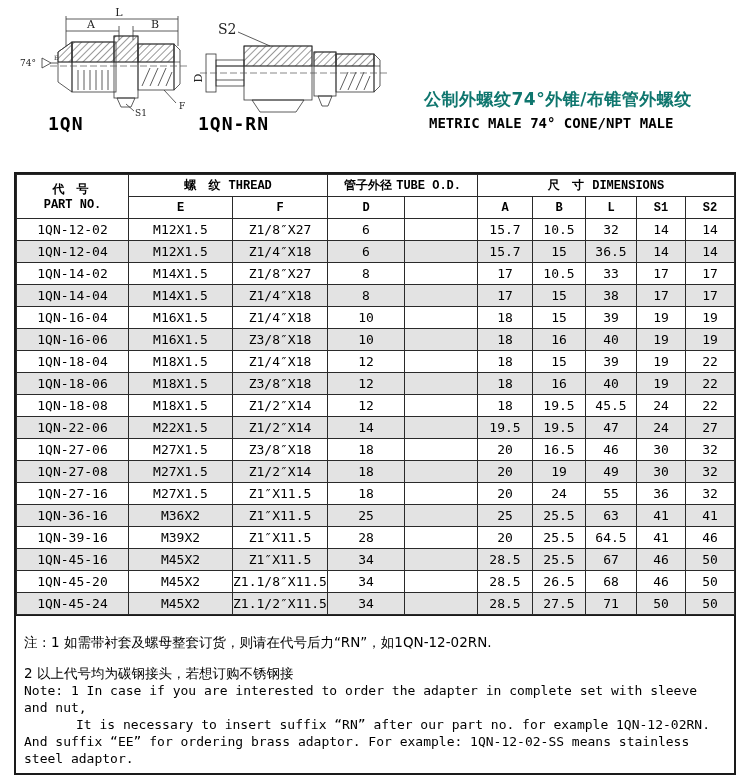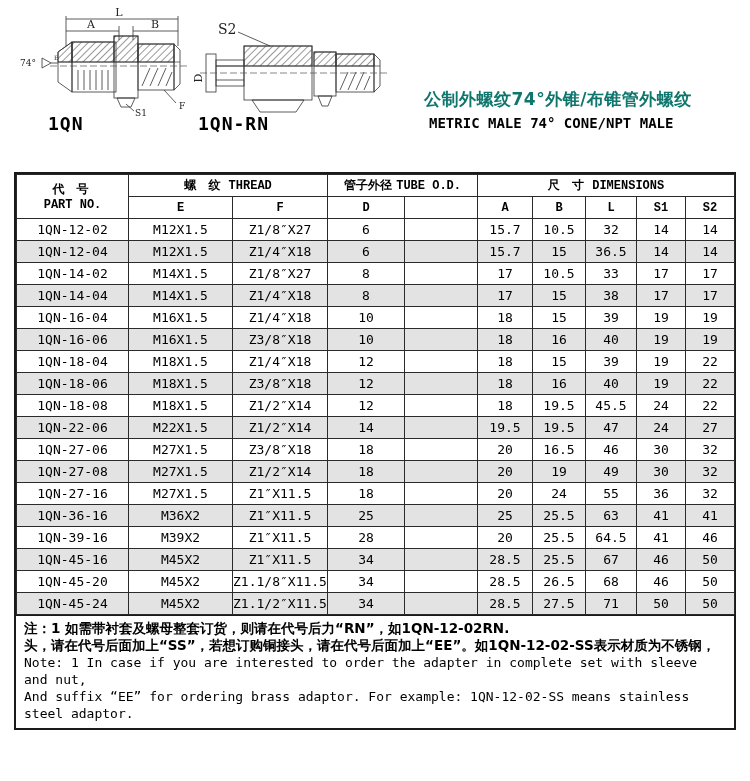--- a/index.html
+++ b/index.html
@@ -49,21 +49,21 @@
   }
   thead th{font-family:"DejaVu Sans","Liberation Sans",sans-serif;font-weight:bold;font-size:12px;margin-left:40px;}
   thead .latin{font-family:Liberation Mono, monospace;}
   thead .zh{letter-spacing:4px;}
   tbody tr.alt td{background:#e3e3e3;}
   tbody td{font-size:13px;}
   
   #notes{
     border-top:1px solid #1a1a1a;padding:4px 8px 6px 8px;color:#000;
   }
-  .note-zh{font-size:13.5px;line-height:17px;font-weight:bold;}
+  .note-zh{font-size:13.5px;line-height:17px;font-weight:normal;margin-top:14px;}
   .note-en{
     font-family:"DejaVu Sans Mono","Liberation Mono",monospace;
     font-size:13px;line-height:17px;font-weight:normal;
   }
   .note-indent{padding-left:52px;}
 </style>
 </head>
 <body>
 
 <svg id="draw-left" class="drawing" width="180" height="112" viewBox="0 0 180 112">
@@ -437,18 +437,19 @@
           <td>27.5</td>
           <td>71</td>
           <td>50</td>
           <td>50</td>
         </tr>
       </tbody>
   </table>
 
   <div id="notes">
     <div class="note-zh">注：1 如需带衬套及螺母整套订货，则请在代号后力“RN”，如1QN-12-02RN.</div>
-    <div class="note-zh">头，请在代号后面加上“SS”，若想订购铜接头，请在代号后面加上“EE”。如1QN-12-02-SS表示材质为不锈钢，</div>
+    <div class="note-zh">2 以上代号均为碳钢接头，若想订购不锈钢接</div>
     <div class="note-en">Note:  1 In case if  you are interested to order the adapter in  complete set with sleeve and nut,</div>
+    <div class="note-en note-indent">It is necessary to insert suffix  “RN” after our part no. for example 1QN-12-02RN.</div>
     <div class="note-en">And suffix  “EE”  for ordering brass adaptor. For example: 1QN-12-02-SS  means stainless steel adaptor.</div>
 
   </div>
 </div>
 
 </body></html>

